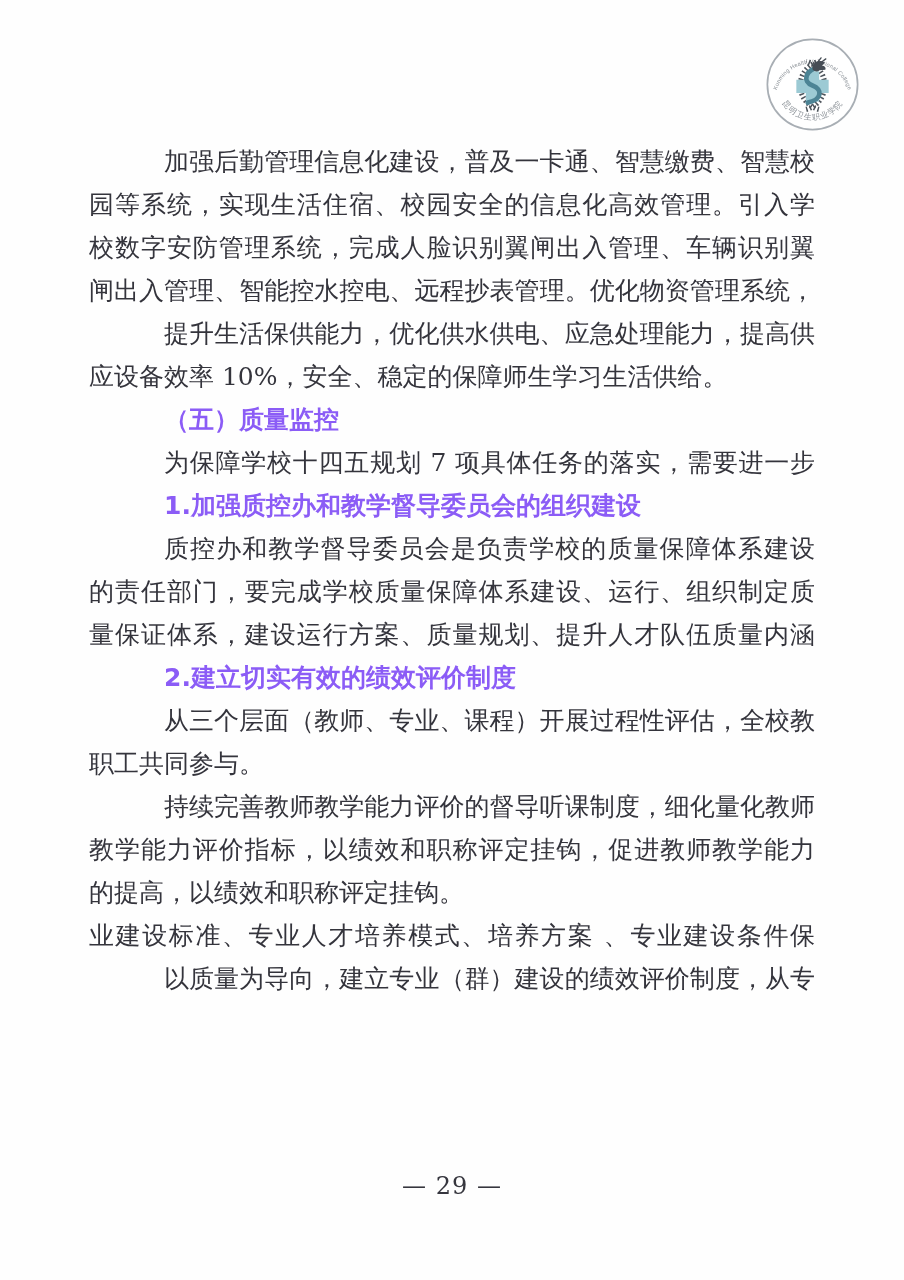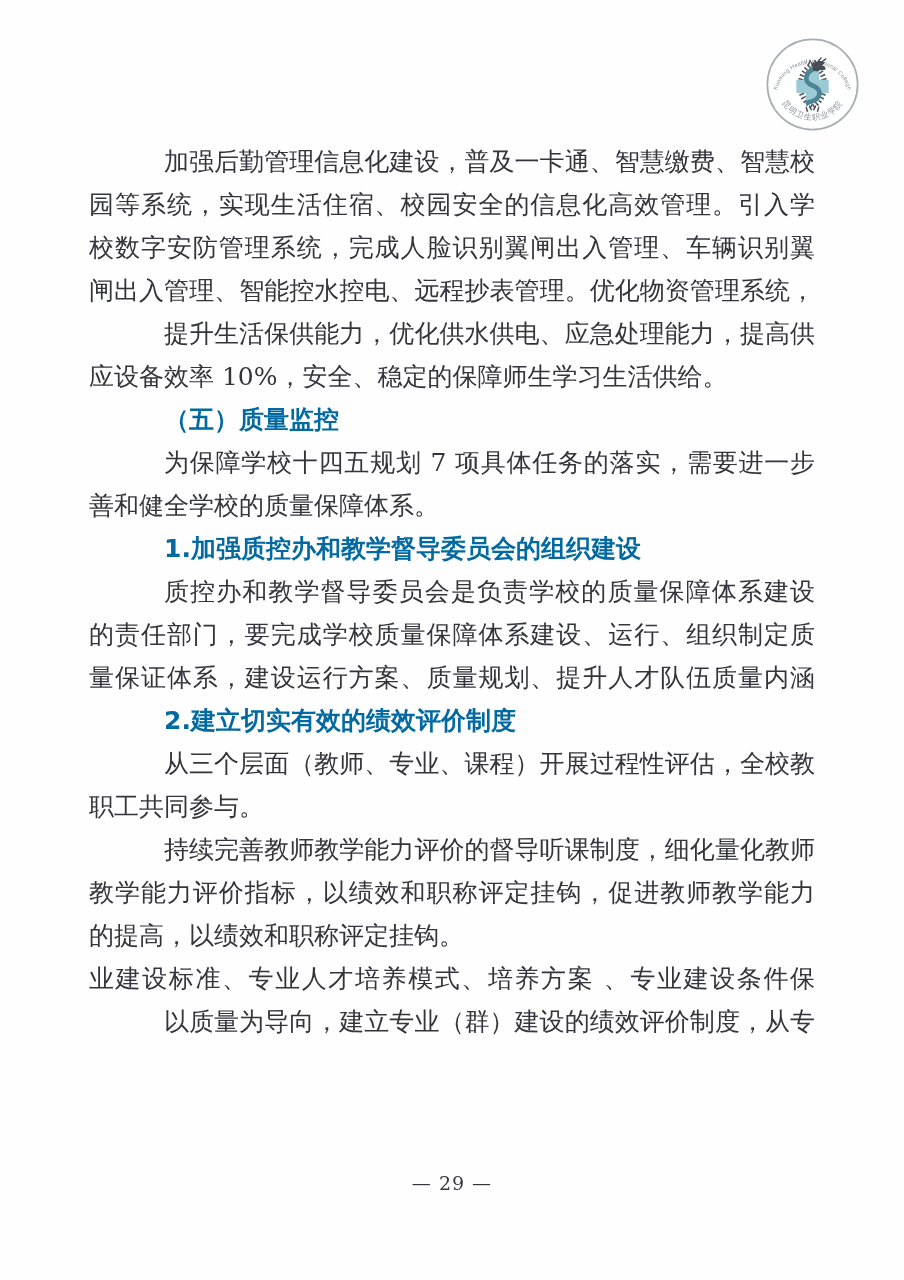--- a/index.html
+++ b/index.html
@@ -21,25 +21,25 @@
   }
   .line.justify{
     white-space:normal;
     text-align:justify;
     text-align-last:justify;
     text-justify:inter-character;
   }
   .line.indent{padding-left:75px;}
   .line.heading{
     font-family:"DejaVu Sans","Liberation Sans",sans-serif;
-    font-weight:bold;color:#0369a1;font-size:25px;
+    font-weight:bold;color:#8b5cf6;font-size:25px;
   }
   .footer{
     position:absolute;left:89px;top:1172px;width:726px;height:30px;
-    text-align:center;font-size:19px;color:#36363e;letter-spacing:1px;
+    text-align:center;font-size:24px;color:#36363e;letter-spacing:1px;
   }
   .logo{
     position:absolute;left:765px;top:37px;width:95px;height:95px;
   }
   .logo svg{width:100%;height:100%;display:block;}
 </style>
 </head>
 <body>
 
 <div class="page">
@@ -75,21 +75,20 @@
 
   <div class="content">
       <div class="line indent justify">加强后勤管理信息化建设，普及一卡通、智慧缴费、智慧校</div>
       <div class="line justify">园等系统，实现生活住宿、校园安全的信息化高效管理。引入学</div>
       <div class="line justify">校数字安防管理系统，完成人脸识别翼闸出入管理、车辆识别翼</div>
       <div class="line justify">闸出入管理、智能控水控电、远程抄表管理。优化物资管理系统，</div>
       <div class="line indent justify">提升生活保供能力，优化供水供电、应急处理能力，提高供</div>
       <div class="line">应设备效率 10%，安全、稳定的保障师生学习生活供给。</div>
       <div class="line heading indent">（五）质量监控</div>
       <div class="line indent justify">为保障学校十四五规划 7 项具体任务的落实，需要进一步完</div>
-      <div class="line">善和健全学校的质量保障体系。</div>
       <div class="line heading indent">1.加强质控办和教学督导委员会的组织建设</div>
       <div class="line indent justify">质控办和教学督导委员会是负责学校的质量保障体系建设</div>
       <div class="line justify">的责任部门，要完成学校质量保障体系建设、运行、组织制定质</div>
       <div class="line justify">量保证体系，建设运行方案、质量规划、提升人才队伍质量内涵</div>
       <div class="line heading indent">2.建立切实有效的绩效评价制度</div>
       <div class="line indent justify">从三个层面（教师、专业、课程）开展过程性评估，全校教</div>
       <div class="line">职工共同参与。</div>
       <div class="line indent justify">持续完善教师教学能力评价的督导听课制度，细化量化教师</div>
       <div class="line justify">教学能力评价指标，以绩效和职称评定挂钩，促进教师教学能力</div>
       <div class="line">的提高，以绩效和职称评定挂钩。</div>

